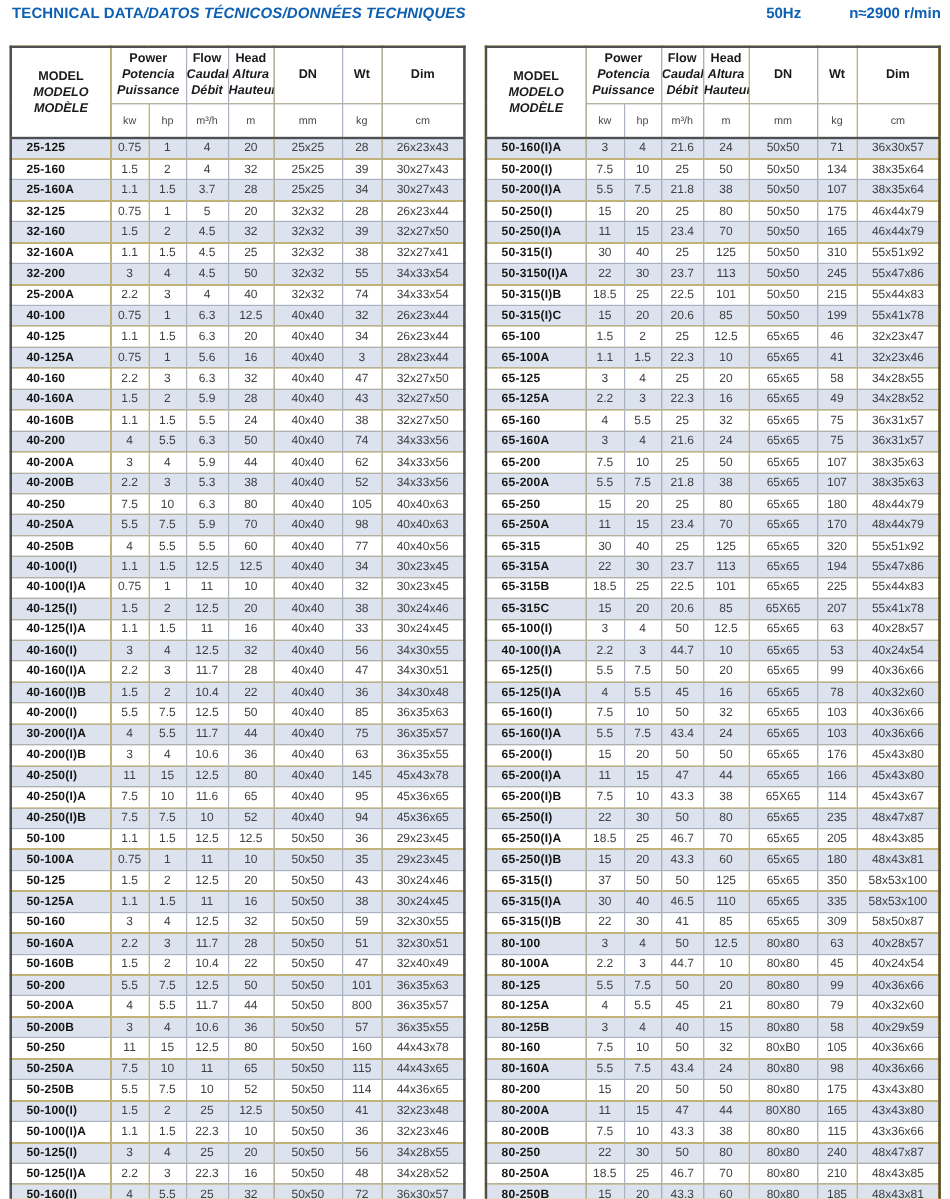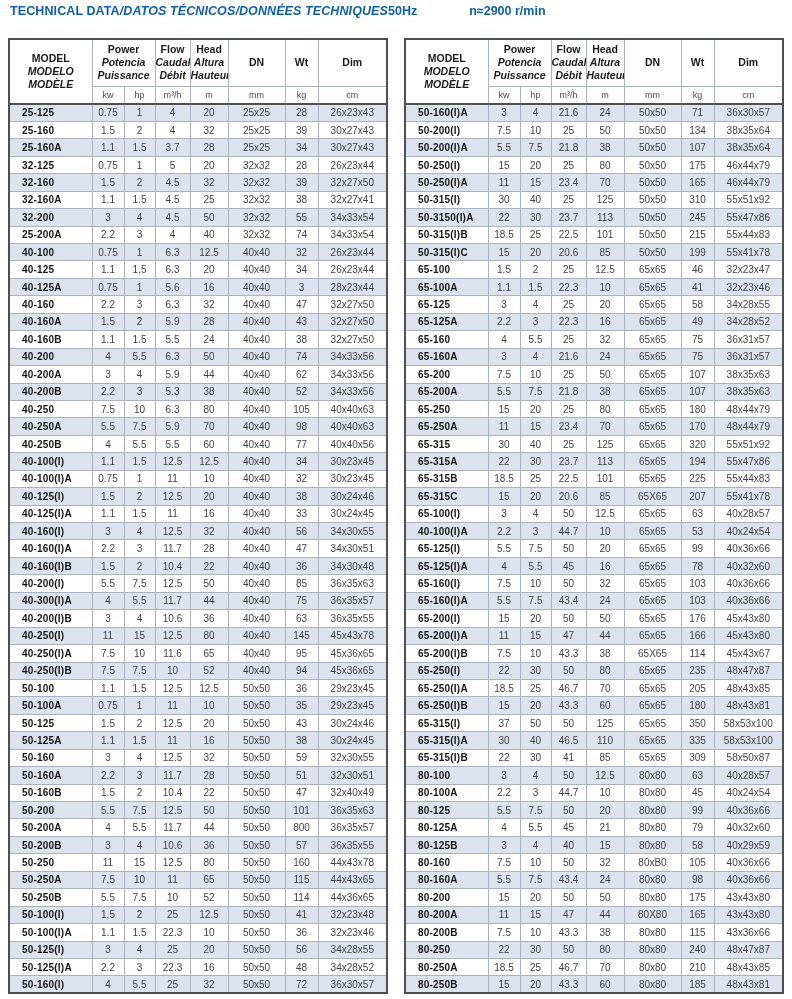--- a/index.html
+++ b/index.html
@@ -3,27 +3,27 @@
 <meta charset="utf-8">
 <style>
   * { box-sizing: border-box; margin: 0; padding: 0; }
   html, body { background: #ffffff; }
   body {
     width: 792px; height: 999px; position: relative; overflow: hidden;
     font-family: "Liberation Sans", sans-serif;
   }
   .topbar {
     position: absolute; top: 4px; left: 10px; width: 776px;
-    display: flex; justify-content: flex-start; align-items: flex-start;
+    display: flex; justify-content: space-between; align-items: flex-start;
   }
   .title {
     color: #0d5fb2; font-weight: bold; font-size: 12.5px; letter-spacing: 0.1px;
   }
   .title .it { font-style: italic; }
-  .top-right { display: flex; gap: 52px; color: #0d5fb2; font-weight: bold; font-size: 12.5px; padding-right: 2px; }
+  .top-right { display: flex; gap: 40px; color: #0d5fb2; font-weight: bold; font-size: 12.5px; padding-right: 2px; }
 
   table.dtable {
     position: absolute; top: 38px;
     border-collapse: collapse; table-layout: fixed;
     width: 378px;
     border: 2px solid #4d4f52;
     font-size: 10px;
     background: #eab308;
   }
   .t-left  { left: 8px; }
@@ -32,21 +32,21 @@
   .dtable th, .dtable td {
     border: 1px solid #aab2bf;
     text-align: center; vertical-align: middle;
     overflow: hidden; white-space: nowrap;
   }
   .dtable thead th { background: #ffffff; color: #1a1a1a; font-weight: bold; }
   .dtable thead tr.labels th { height: 47px; font-size: 10.5px; line-height: 13px; }
   .dtable thead tr.labels th div { text-align: center; }
   .dtable .it { font-style: italic; }
   .dtable thead tr.units th {
-    height: 18px; font-weight: normal; font-size: 9px; color: #4a4a4a;
+    height: 29px; font-weight: normal; font-size: 9px; color: #4a4a4a;
   }
   .hb { border-bottom: 2px solid #4d4f52 !important; }
 
   .dtable tbody td { height: 17.45px; color: #3d3f42; font-size: 10px; }
   .dtable tbody td.model {
     text-align: left; padding-left: 12px;
     font-weight: bold; color: #151515; font-size: 10px; letter-spacing: 0.2px;
   }
   .dtable tbody tr:nth-child(odd) { background: #dce3ee; }
   .dtable tbody tr:nth-child(even) { background: #ffffff; }
@@ -394,21 +394,21 @@
         <td class="model">40-200(I)</td>
         <td>5.5</td>
         <td>7.5</td>
         <td>12.5</td>
         <td>50</td>
         <td>40x40</td>
         <td>85</td>
         <td>36x35x63</td>
       </tr>
       <tr>
-        <td class="model">40-300(I)A</td>
+        <td class="model">30-200(I)A</td>
         <td>4</td>
         <td>5.5</td>
         <td>11.7</td>
         <td>44</td>
         <td>40x40</td>
         <td>75</td>
         <td>36x35x57</td>
       </tr>
       <tr>
         <td class="model">40-200(I)B</td>

